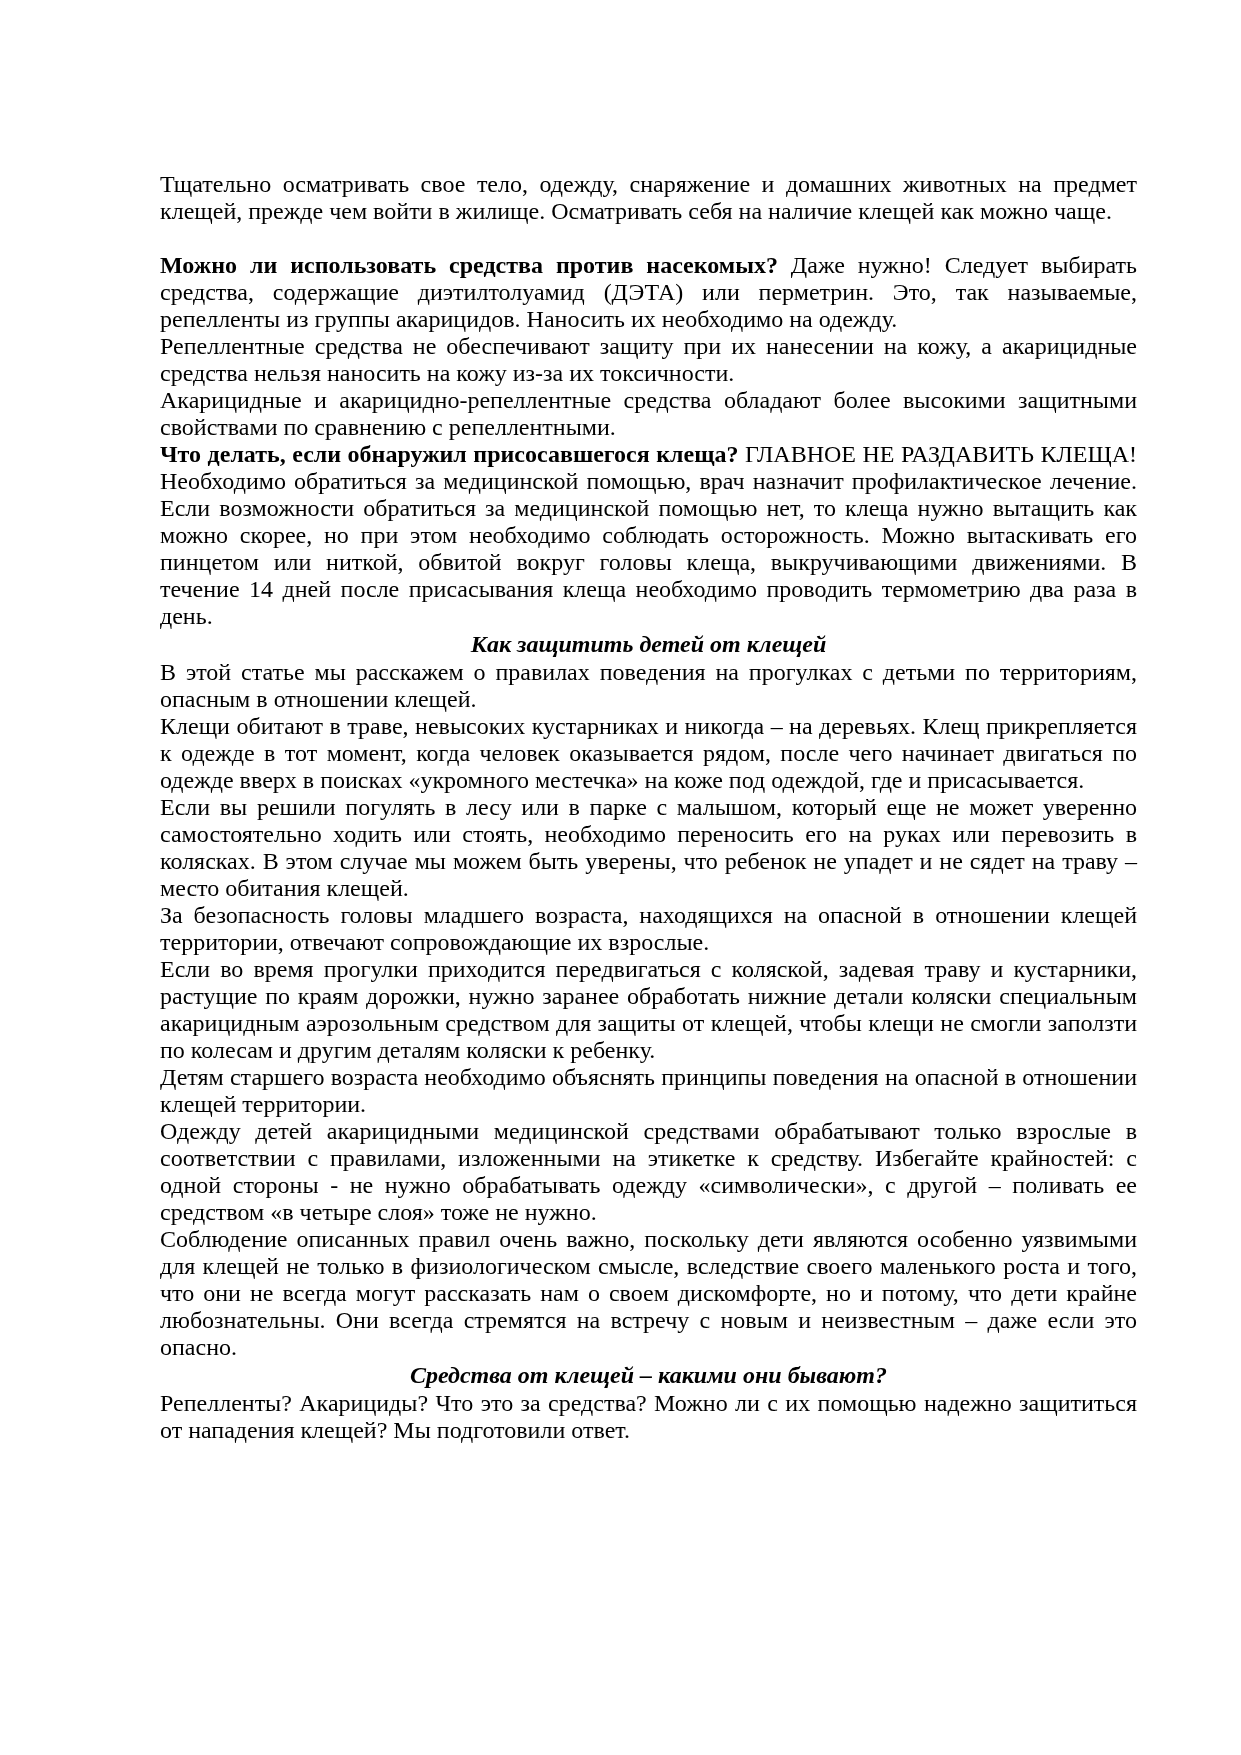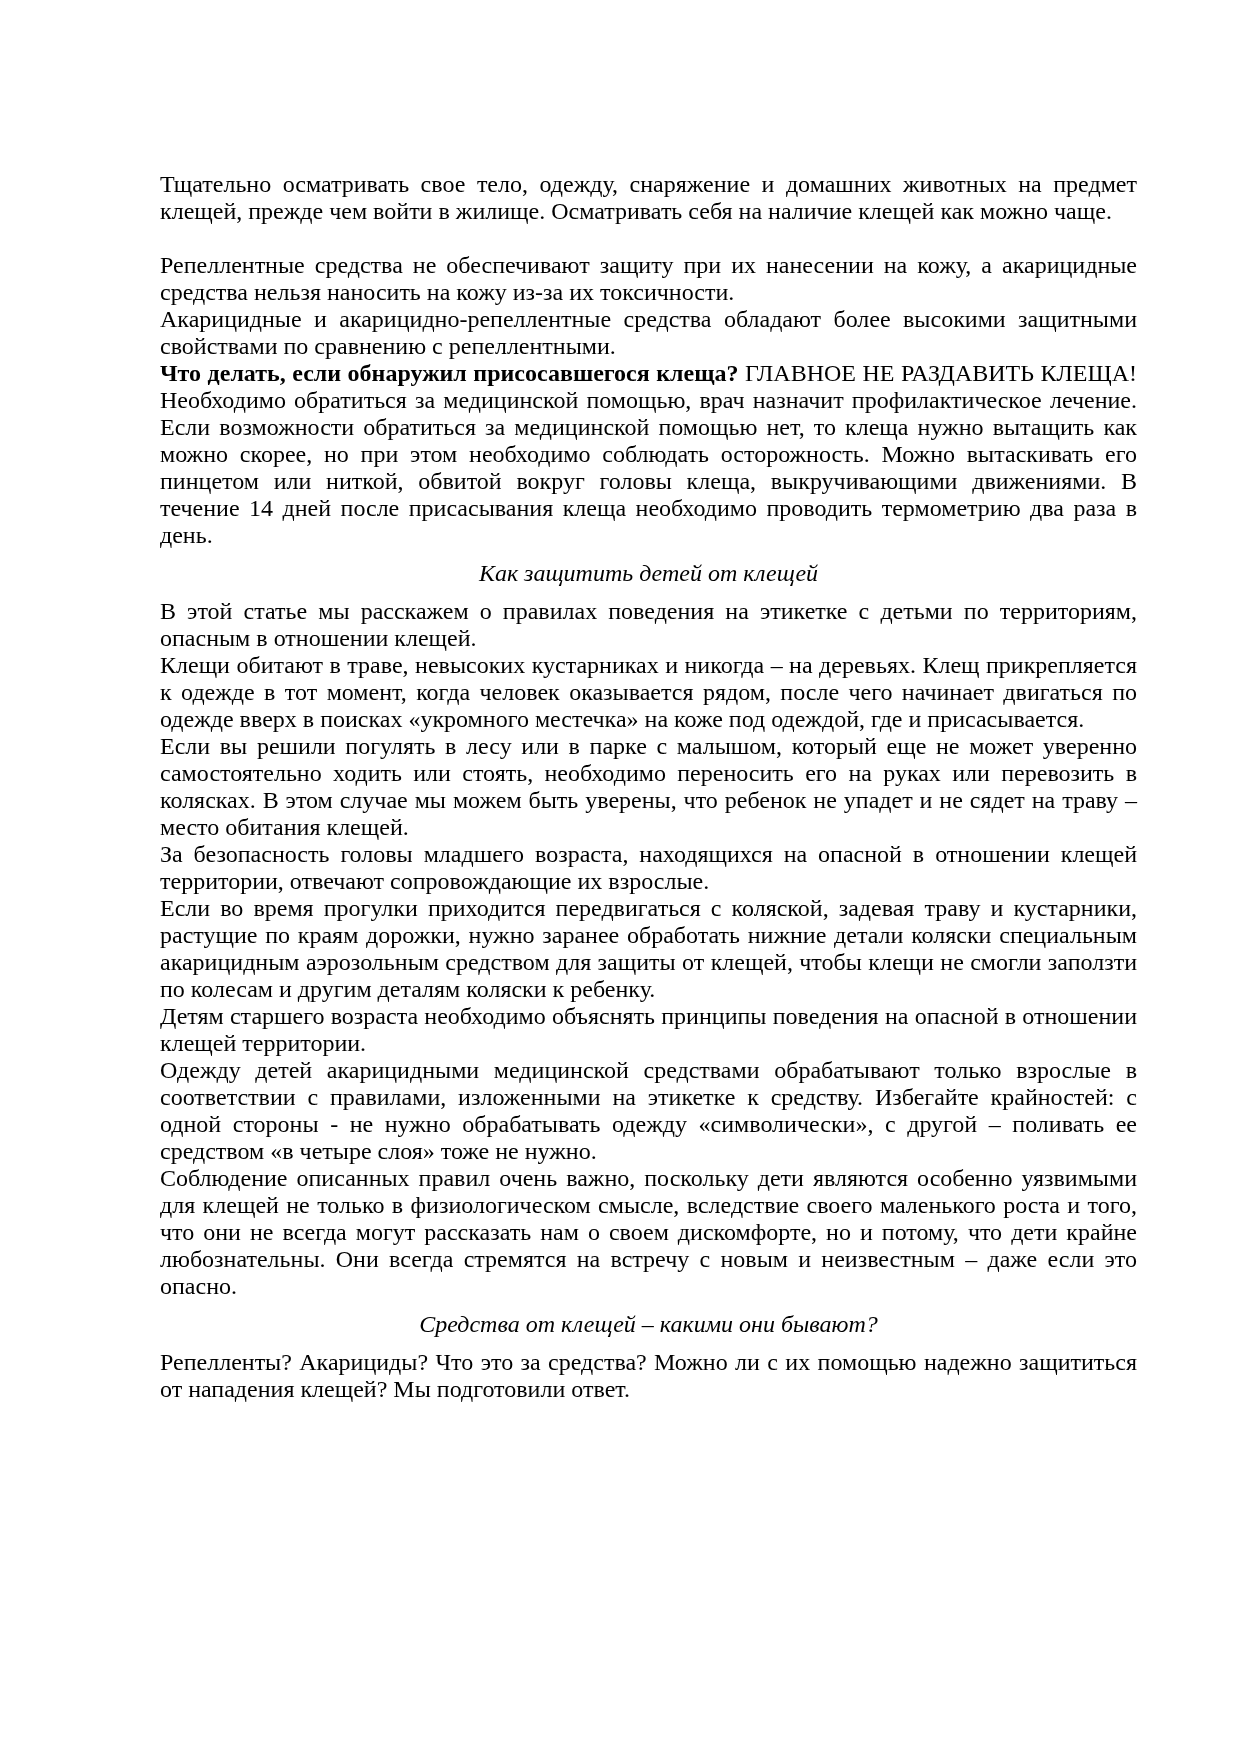--- a/index.html
+++ b/index.html
@@ -24,45 +24,46 @@
     line-height: 27px;
   }
   .para {
     margin: 0;
     text-align: justify;
     text-justify: inter-word;
   }
   .para b { font-weight: bold; }
   .gap-after { margin-bottom: 27px; }
   .heading {
-    margin: 11px;
+    margin: 1px;
     text-align: center;
-    font-weight: normal;
+    font-weight: bold;
     font-style: italic;
     font-size: 24px;
     line-height: 27px;
   }
 </style>
 </head>
 <body>
 
 <div class="page">
 
   <p class="para gap-after">Тщательно осматривать свое тело, одежду, снаряжение и домашних животных на предмет клещей, прежде чем войти в жилище. Осматривать себя на наличие клещей как можно чаще.</p>
 
+  <p class="para"><b>Можно ли использовать средства против насекомых?</b><span> Даже нужно! Следует выбирать средства, содержащие диэтилтолуамид (ДЭТА) или перметрин. Это, так называемые, репелленты из группы акарицидов. Наносить их необходимо на одежду.</span></p>
 
   <p class="para">Репеллентные средства не обеспечивают защиту при их нанесении на кожу, а акарицидные средства нельзя наносить на кожу из-за их токсичности.</p>
 
   <p class="para">Акарицидные и акарицидно-репеллентные средства обладают более высокими защитными свойствами по сравнению с репеллентными.</p>
 
   <p class="para"><b>Что делать, если обнаружил присосавшегося клеща?</b><span> ГЛАВНОЕ НЕ РАЗДАВИТЬ КЛЕЩА! Необходимо обратиться за медицинской помощью, врач назначит профилактическое лечение. Если возможности обратиться за медицинской помощью нет, то клеща нужно вытащить как можно скорее, но при этом необходимо соблюдать осторожность. Можно вытаскивать его пинцетом или ниткой, обвитой вокруг головы клеща, выкручивающими движениями. В течение 14 дней после присасывания клеща необходимо проводить термометрию два раза в день.</span></p>
 
   <p class="heading">Как защитить детей от клещей</p>
 
-  <p class="para">В этой статье мы расскажем о правилах поведения на этикетке с детьми по территориям, опасным в отношении клещей.</p>
+  <p class="para">В этой статье мы расскажем о правилах поведения на прогулках с детьми по территориям, опасным в отношении клещей.</p>
 
   <p class="para">Клещи обитают в траве, невысоких кустарниках и никогда – на деревьях. Клещ прикрепляется к одежде в тот момент, когда человек оказывается рядом, после чего начинает двигаться по одежде вверх в поисках «укромного местечка» на коже под одеждой, где и присасывается.</p>
 
   <p class="para">Если вы решили погулять в лесу или в парке с малышом, который еще не может уверенно самостоятельно ходить или стоять, необходимо переносить его на руках или перевозить в колясках. В этом случае мы можем быть уверены, что ребенок не упадет и не сядет на траву – место обитания клещей.</p>
 
 
   <p class="para">За безопасность головы младшего возраста, находящихся на опасной в отношении клещей территории, отвечают сопровождающие их взрослые.</p>
 
   <p class="para">Если во время прогулки приходится передвигаться с коляской, задевая траву и кустарники, растущие по краям дорожки, нужно заранее обработать нижние детали коляски специальным акарицидным аэрозольным средством для защиты от клещей, чтобы клещи не смогли заползти по колесам и другим деталям коляски к ребенку.</p>
 

